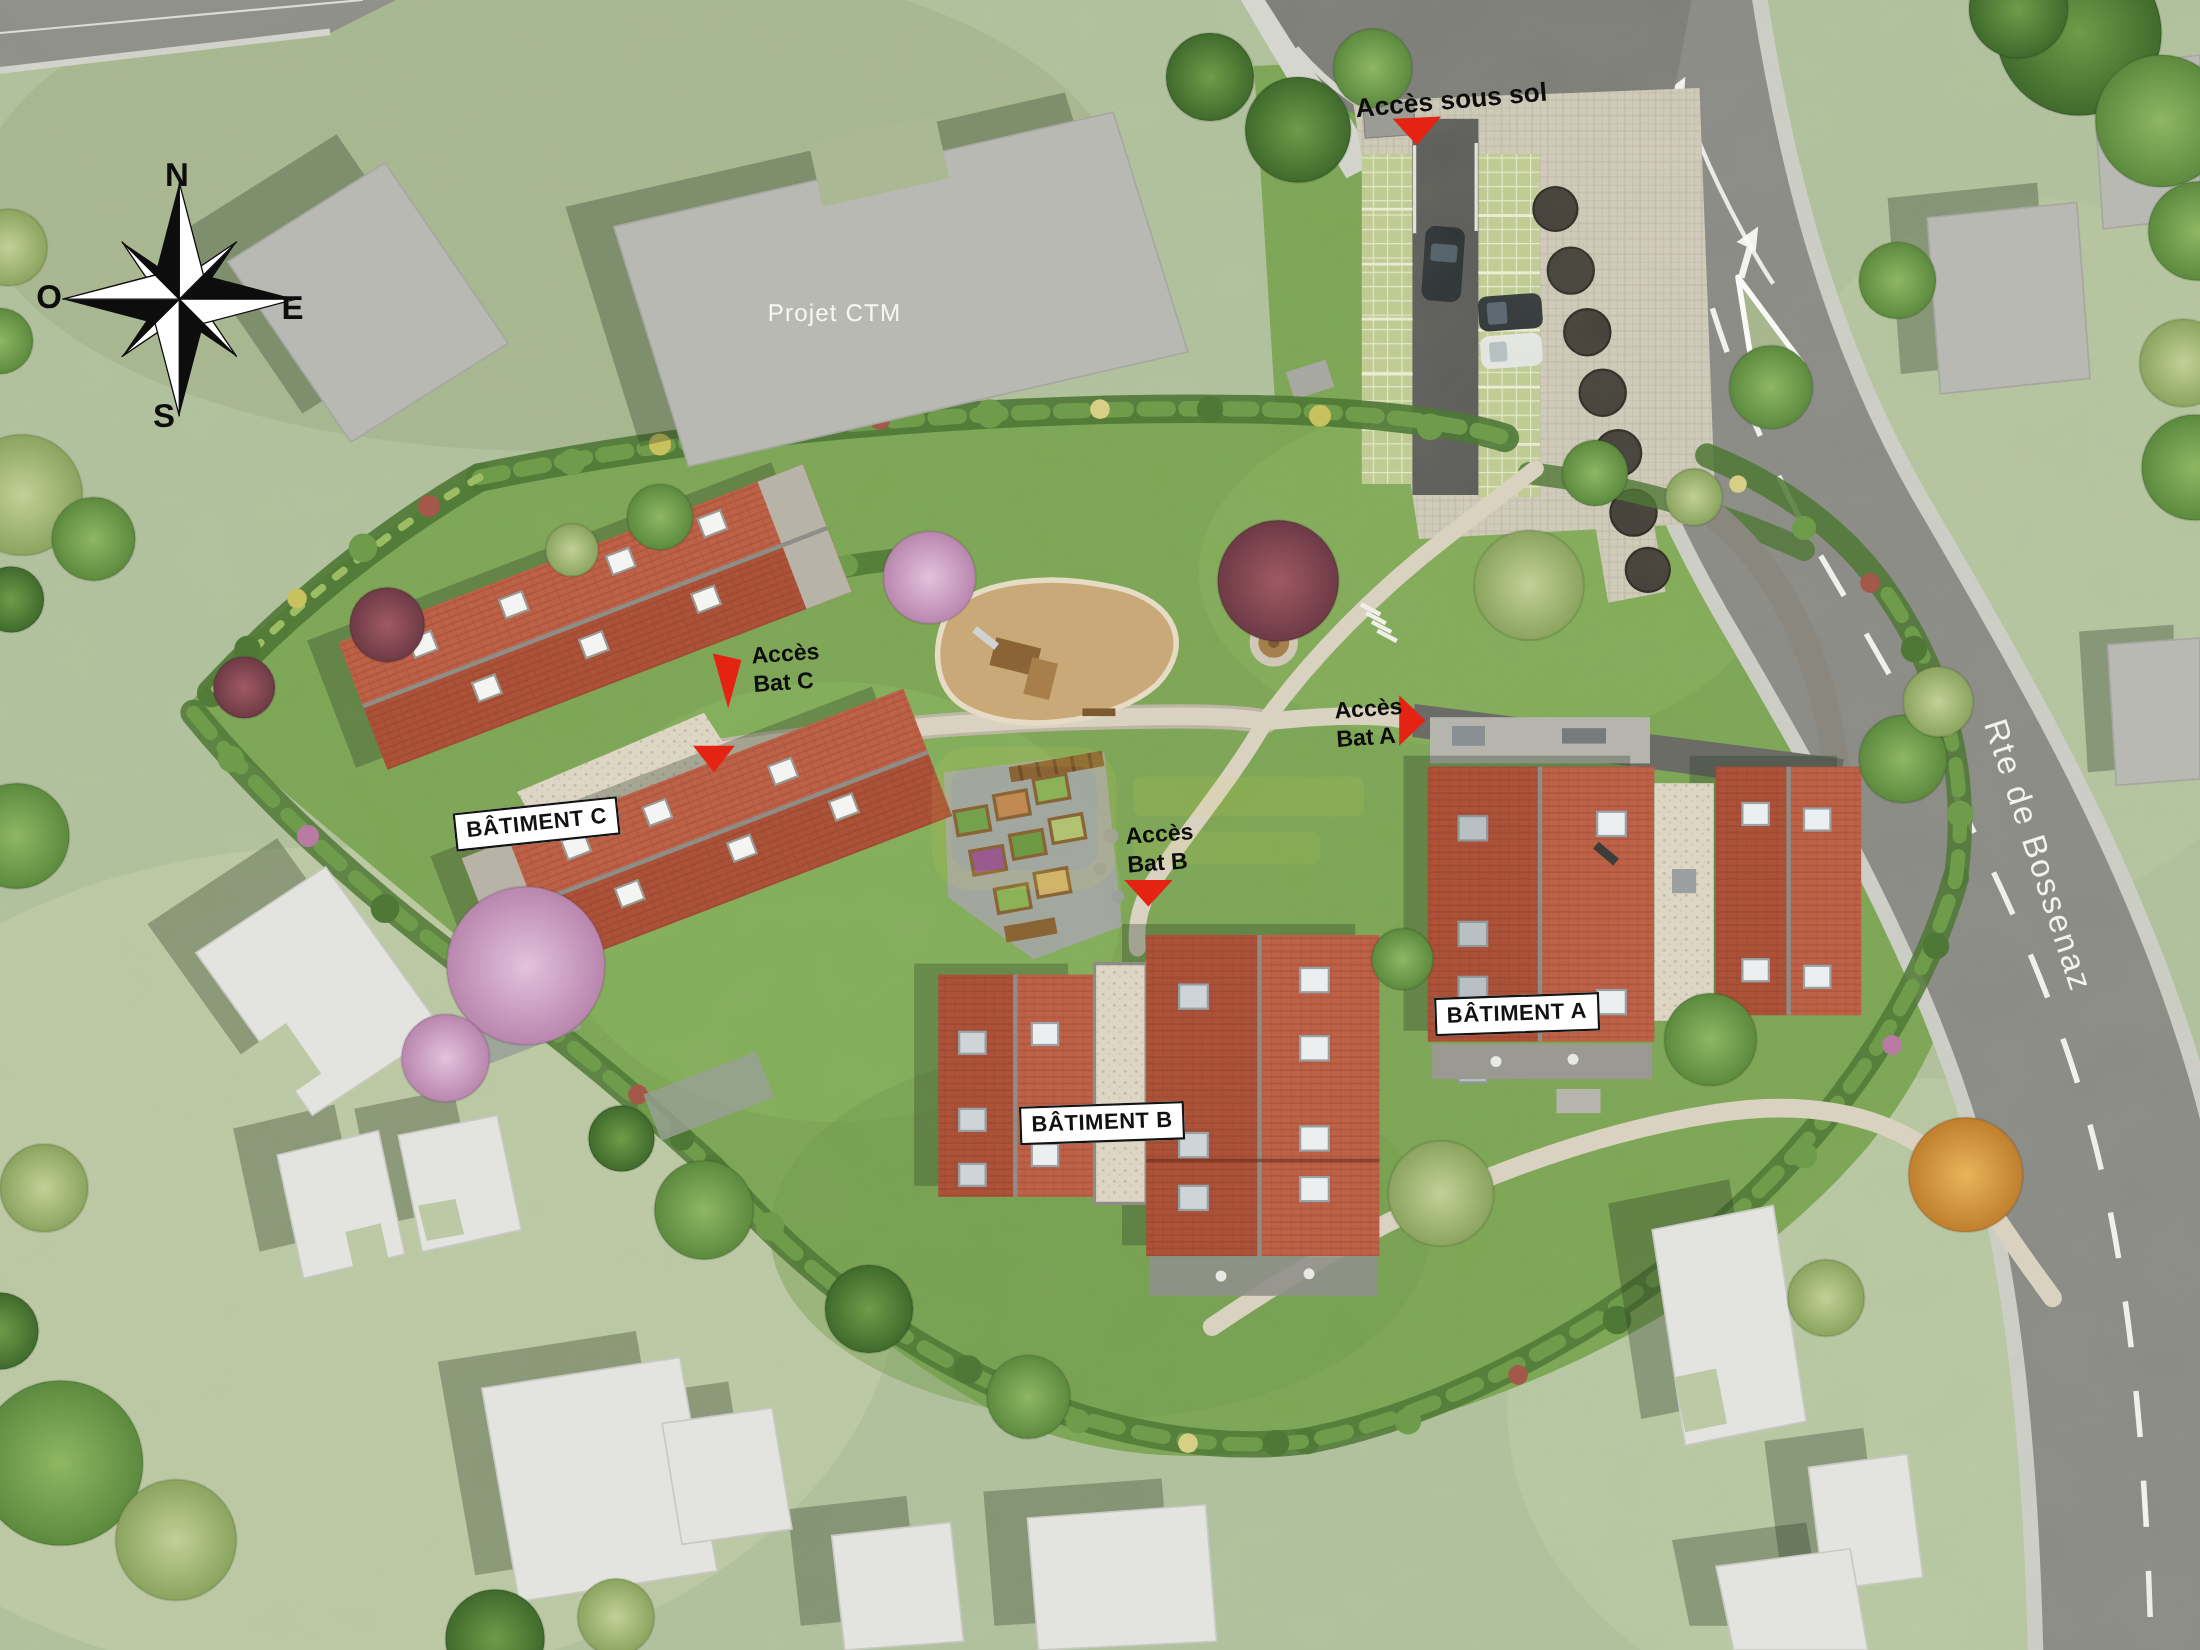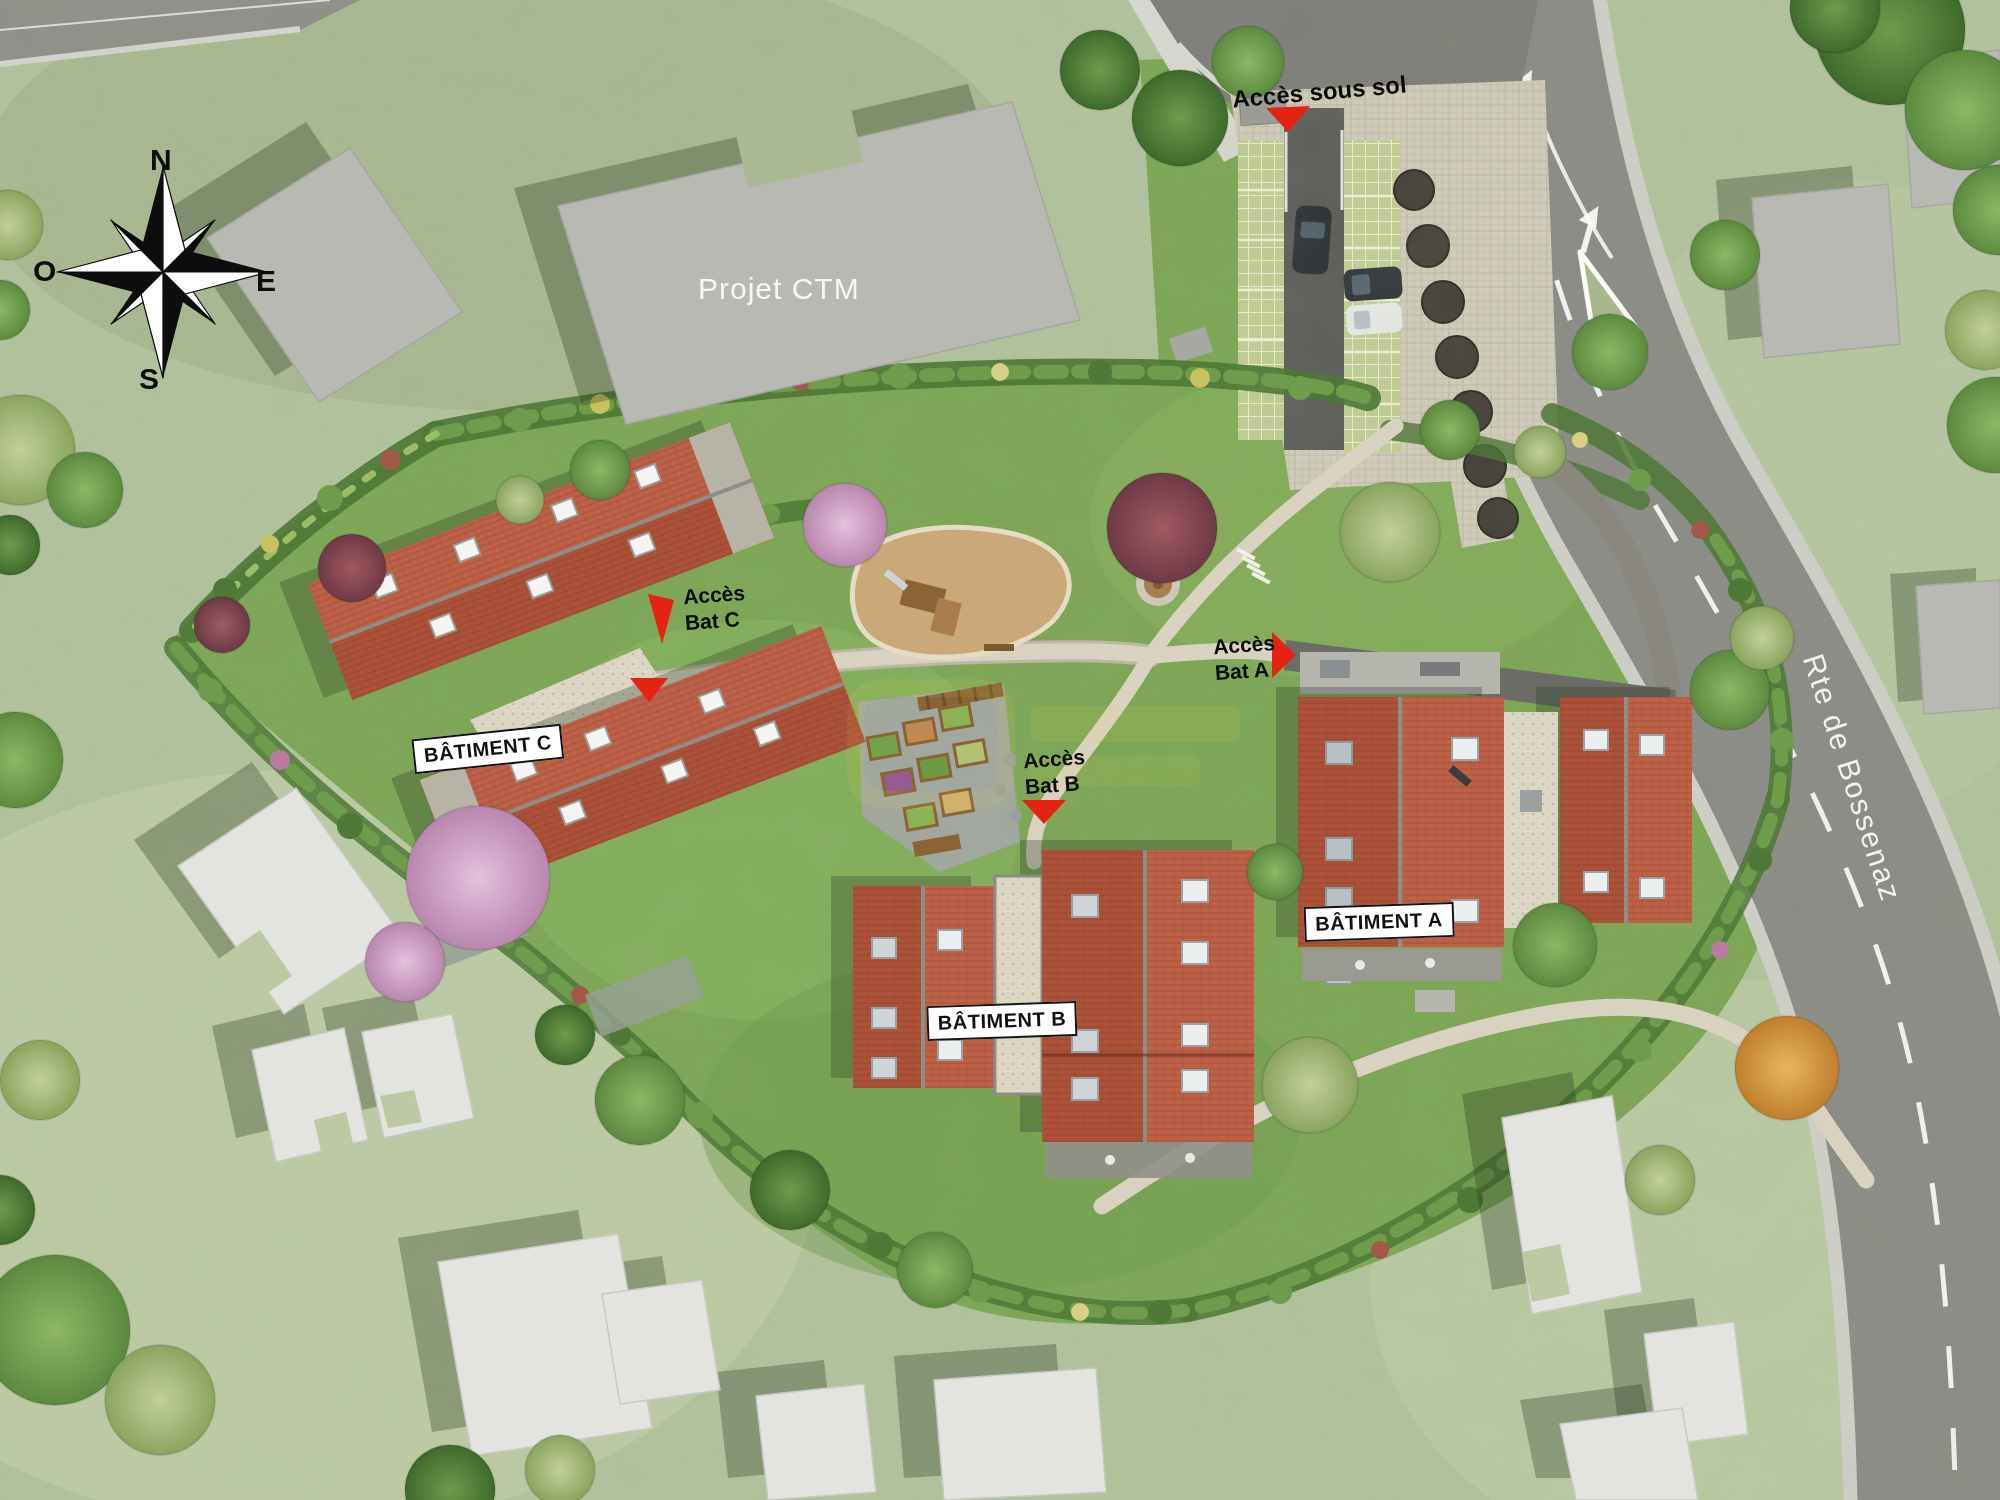--- a/index.html
+++ b/index.html
@@ -1,21 +1,21 @@
 <!DOCTYPE html>
 <html><head>
 <meta charset="utf-8">
 <style>
   html,body{margin:0;padding:0;background:#b3c29e;}
   #canvas{position:relative;width:2000px;height:1500px;overflow:hidden;
           font-family:"Liberation Sans",sans-serif;}
   #scene{position:absolute;left:0;top:0;}
   .overlay{position:absolute;left:0;top:0;width:2000px;height:1500px;pointer-events:none;}
   .compass-letter{position:absolute;font-weight:700;font-size:30px;color:#0d0d0d;}
-  .ctm-label{position:absolute;font-size:30px;color:#f7f7f4;letter-spacing:1px;}
+  .ctm-label{position:absolute;font-size:22px;color:#f7f7f4;letter-spacing:1px;}
   .acc{position:absolute;color:#0c0c0c;font-weight:700;font-size:21px;line-height:26px;
        transform:rotate(-4deg);white-space:nowrap;}
   .acc-one{position:absolute;color:#0c0c0c;font-weight:700;font-size:24px;
        transform:rotate(-5deg);white-space:nowrap;}
   .bat-box{position:absolute;background:#ffffff;border:2px solid #141414;color:#111;
        font-weight:700;font-size:20px;padding:4px 9px;white-space:nowrap;
        transform:translate(-50%,-50%) rotate(var(--r,0deg));letter-spacing:.5px;}
   .road-name{position:absolute;color:#f2f2ee;font-size:30px;letter-spacing:2px;
        transform:translate(-50%,-50%) rotate(72deg);white-space:nowrap;}
 </style>

